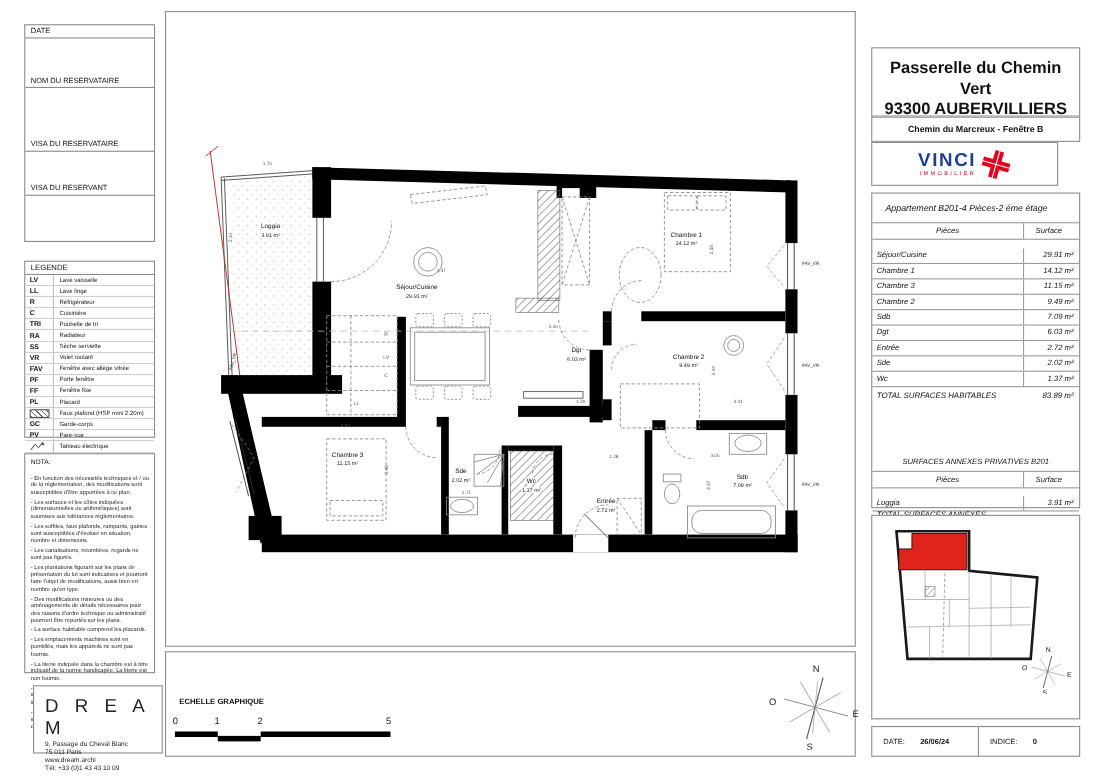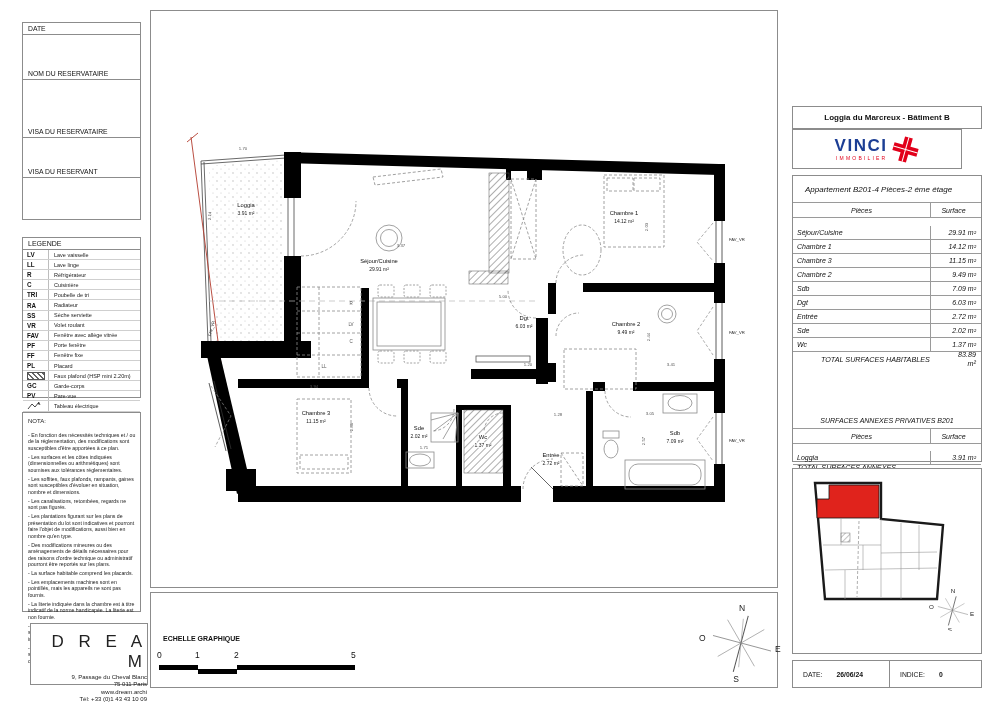--- a/index.html
+++ b/index.html
@@ -162,21 +162,21 @@
         <p class="nt">- Les plantations figurant sur les plans de présentation du lot sont indicatives et pourront faire l'objet de modifications, aussi bien en nombre qu'en type.</p>
         <p class="nt">- Des modifications mineures ou des aménagements de détails nécessaires pour des raisons d'ordre technique ou administratif pourront être reportés sur les plans.</p>
         <p class="nt">- La surface habitable comprend les placards.</p>
         <p class="nt">- Les emplacements machines sont en pointillés, mais les appareils ne sont pas fournis.</p>
         <p class="nt">- La literie indiquée dans la chambre est à titre indicatif de la norme handicapée. La literie est non fournie.</p>
         <p class="nt">- Les rectangles, ronds et cotes de signalisation PMR sont représentés à titre indicatif pour respect de la norme PMR.</p>
         <p class="nt">- En ce qui concerne les radiateurs et sèches serviettes, il s'agit d'emplacements et de dimensions de principe.</p>
       </div>
   </div>
 
-  <div class="box" id="dream-box" style="left:30px;top:623px;width:118px;height:62px;text-align:right;">
+  <div class="box" id="dream-box" style="left:30px;top:623px;width:118px;height:62px;">
     <div id="dream-name">D R E A M</div>
     <div class="ad">9, Passage du Cheval Blanc</div>
     <div class="ad">75 011 Paris</div>
     <div class="ad">www.dream.archi</div>
     <div class="ad">Tél:  +33 (0)1 43 43 10 09</div>
   </div>
 
   <div class="box" style="left:150px;top:10px;width:628px;height:578px;">
     <svg width="626" height="576" viewBox="0 0 626 576">
       <defs>
@@ -403,22 +403,26 @@
       </g>
       <g font-size="8.5" fill="#222">
         <text x="46" y="13" text-anchor="middle">N</text>
         <text x="40" y="84" text-anchor="middle">S</text>
         <text x="79" y="54">E</text>
         <text x="3" y="43">O</text>
       </g>
     </svg>
   </div>
 
+  <div class="box" id="title-box" style="left:792px;top:43px;width:190px;height:63px;">
+    <div>Passerelle du Chemin Vert</div>
+    <div>93300 AUBERVILLIERS</div>
+  </div>
   <div class="box" id="subtitle-box" style="left:792px;top:106px;width:190px;height:23px;">
-    <div>Loggia du Marcreux - Bâtiment B</div>
+    <div>Chemin du Marcreux - Fenêtre B</div>
   </div>
   <div class="box" id="vinci-box" style="left:792px;top:129px;width:170px;height:40px;">
     <div>
       <div id="vinci-name">VINCI</div>
       <div id="vinci-sub">IMMOBILIER</div>
     </div>
     <svg width="27" height="27" viewBox="0 0 27 27">
       <g transform="rotate(16 13.5 13.5)" fill="#e2001a">
         <rect x="9.5" y="1" width="8" height="25"></rect>
         <rect x="1" y="9.5" width="25" height="8"></rect>
@@ -468,21 +472,21 @@
         </div>
         <div class="tbl-row">
           <div class="c1 div">Sde</div>
           <div class="c2">2.02 m²</div>
         </div>
         <div class="tbl-row">
           <div class="c1 div">Wc</div>
           <div class="c2">1.37 m²</div>
         </div>
       </div>
-    <div class="tbl-total" style="border-bottom:none;margin-left:24px;">
+    <div class="tbl-total" style="border-bottom:none;">
       <div class="c1">TOTAL SURFACES HABITABLES</div>
       <div class="c2">83.89 m²</div>
     </div>
     <div style="height:46px;"></div>
     <div id="annex-title">SURFACES ANNEXES PRIVATIVES B201</div>
     <div class="tbl-head" style="border-top:none">
       <div class="c1 div ctr">Pièces</div>
       <div class="c2" style="text-align:center">Surface</div>
     </div>
     <div style="height:7px;"></div>

